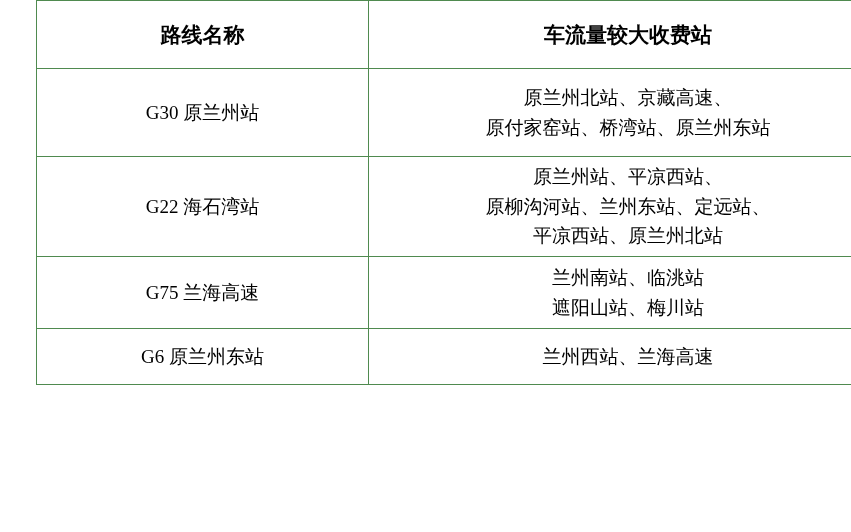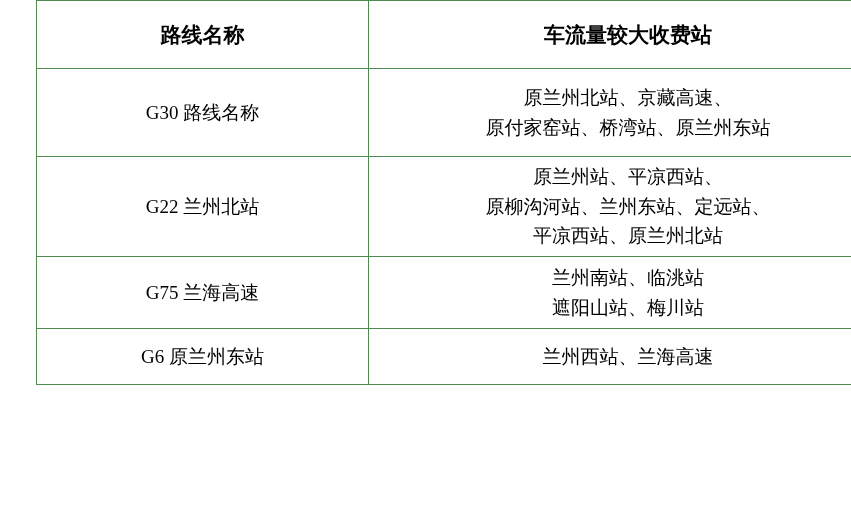--- a/index.html
+++ b/index.html
@@ -68,28 +68,28 @@
       <col class="col-stations">
     </colgroup>
     <thead>
       <tr>
         <th>路线名称</th>
         <th>车流量较大收费站</th>
       </tr>
     </thead>
     <tbody>
       <tr class="row-h1">
-        <td class="route-cell">G30 路线名称</td>
+        <td class="route-cell">G30 原兰州站</td>
         <td class="stations-cell">
           <span class="line">原兰州北站、京藏高速、</span>
           <span class="line">原付家窑站、桥湾站、原兰州东站</span>
         </td>
       </tr>
       <tr class="row-h2">
-        <td class="route-cell">G22 兰州北站</td>
+        <td class="route-cell">G22 海石湾站</td>
         <td class="stations-cell">
           <span class="line">原兰州站、平凉西站、</span>
           <span class="line">原柳沟河站、兰州东站、定远站、</span>
           <span class="line">平凉西站、原兰州北站</span>
         </td>
       </tr>
       <tr class="row-h3">
         <td class="route-cell">G75 兰海高速</td>
         <td class="stations-cell">
           <span class="line">兰州南站、临洮站</span>

